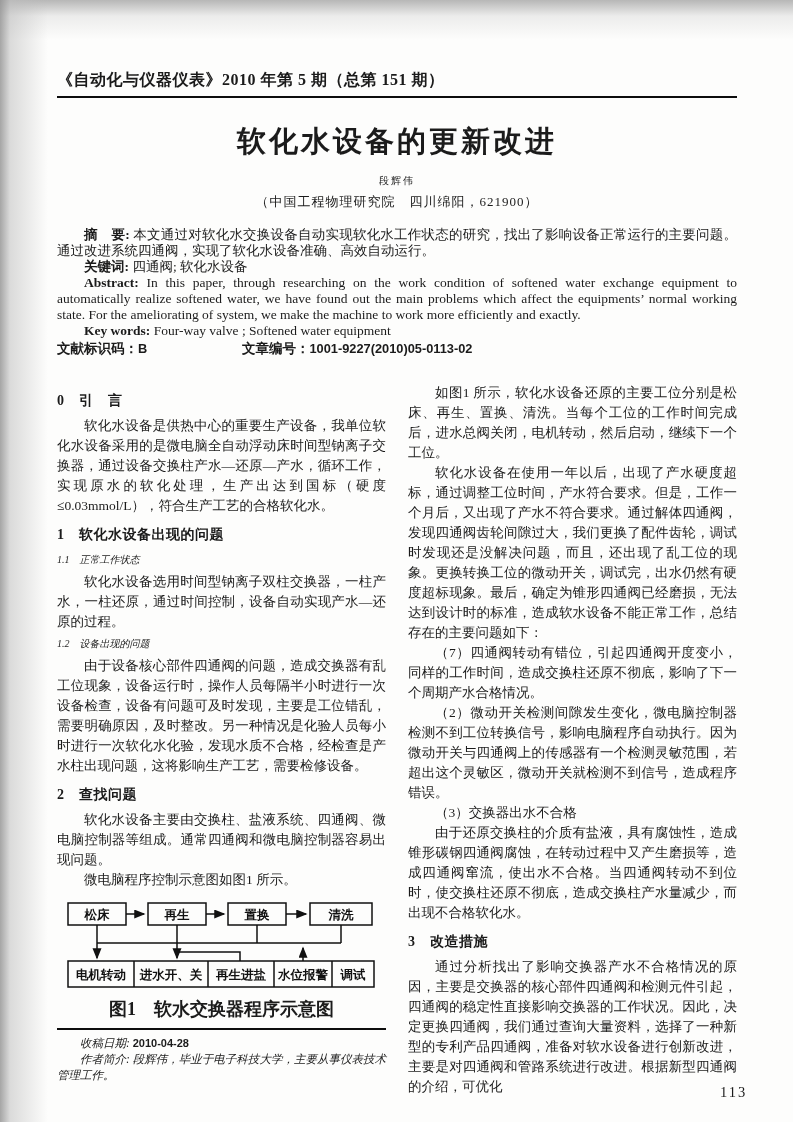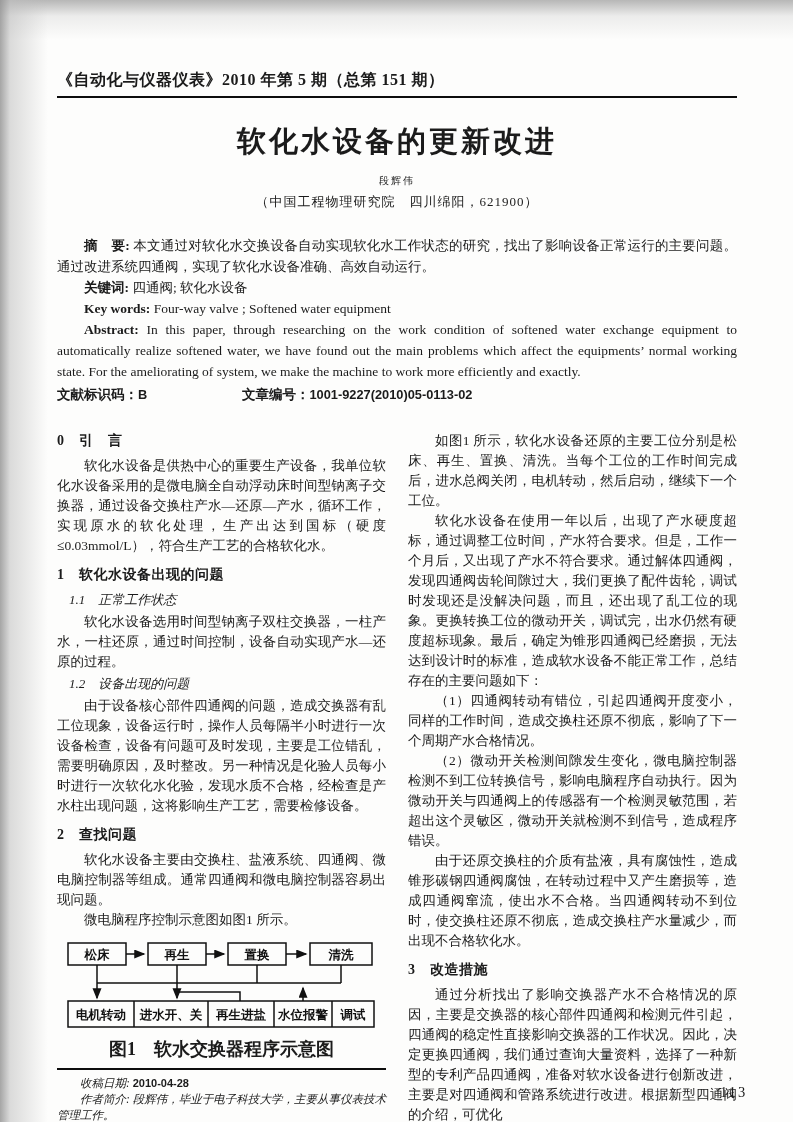--- a/index.html
+++ b/index.html
@@ -33,21 +33,21 @@
   .title-block { text-align: center; margin-top: 24px; }
   .article-title {
     font-size: 29px;
     font-weight: bold;
     letter-spacing: 3px;
     margin: 0;
   }
   .author { font-size: 10px; margin-top: 12px; letter-spacing: 2px; }
   .affiliation { font-size: 13px; margin-top: 5px; letter-spacing: 1px; }
   
-  .abstract-block { margin-top: 24px; font-size: 13.5px; line-height: 21px; text-align: justify; }
+  .abstract-block { margin-top: 16px; font-size: 13.5px; line-height: 16px; text-align: justify; }
   .abstract-block p { margin: 0; text-indent: 2em; }
   .abstract-block b { font-weight: bold; }
   .meta-line {
     display: flex;
     margin-top: 2px;
     text-indent: 0;
     font-size: 13.5px;
   }
   .meta-line .seg1 { width: 225px; padding-left: 2em; box-sizing: border-box; }
   .meta-line .seg2 { width: 185px; }
@@ -60,25 +60,25 @@
   }
   .col { width: 329px; font-size: 13.5px; line-height: 20px; text-align: justify; }
   .col p { margin: 0; text-indent: 2em; }
   .sec-heading {
     font-weight: bold;
     font-size: 14px;
     margin: 9px 0 5px 0;
     text-indent: 0;
     letter-spacing: .5px;
   }
-  .sec-heading:first-child { margin-top: 0; }
+  .sec-heading:first-child { margin-top: 8px; }
   .sub-heading {
     font-style: italic;
-    font-size: 13px;
-    margin: 2px 12px;
+    font-size: 10px;
+    margin: 2px 0;
     text-indent: 0;
   }
   
   .figure-wrap { margin-top: 10px; text-align: center; }
   .figure-wrap svg { display: block; margin: 0 auto; }
   .fig-caption { font-weight: bold; font-size: 18px; margin-top: 4px; }
   .fig-label { font-size: 12.5px; font-weight: 600; }
   
   .footnote {
     border-top: 2.5px solid #0d0d0d;
@@ -106,22 +106,22 @@
 
   <div class="title-block">
     <h1 class="article-title">软化水设备的更新改进</h1>
     <div class="author">段辉伟</div>
     <div class="affiliation">（中国工程物理研究院　四川绵阳，621900）</div>
   </div>
 
   <div class="abstract-block">
     <p><b>摘　要:</b> <span>本文通过对软化水交换设备自动实现软化水工作状态的研究，找出了影响设备正常运行的主要问题。通过改进系统四通阀，实现了软化水设备准确、高效自动运行。</span></p>
     <p><b>关键词:</b> <span>四通阀; 软化水设备</span></p>
+    <p><b>Abstract:</b> <span>In this paper, through researching on the work condition of softened water exchange equipment to automatically realize softened water, we have found out the main problems which affect the equipments’ normal working state. For the ameliorating of system, we make the machine to work more efficiently and exactly.</span></p>
     <p><b>Key words:</b> <span>Four-way valve ; Softened water equipment</span></p>
-    <p><b>Abstract:</b> <span>In this paper, through researching on the work condition of softened water exchange equipment to automatically realize softened water, we have found out the main problems which affect the equipments’ normal working state. For the ameliorating of system, we make the machine to work more efficiently and exactly.</span></p>
     <div class="meta-line">
       <span class="seg2"><b>文献标识码：</b><span class="meta-val">B</span></span>
       <span class="seg3"><b>文章编号：</b><span class="meta-val">1001-9227(2010)05-0113-02</span></span>
     </div>
   </div>
 
   <div class="columns">
 
     <div class="col">
       <div class="sec-heading">0　引　言</div>
@@ -184,22 +184,23 @@
 
       <div class="footnote">
         <p><span>收稿日期:</span> <span class="mono">2010-04-28</span></p>
         <p><span>作者简介:</span> <span>段辉伟，毕业于电子科技大学，主要从事仪表技术管理工作。</span></p>
       </div>
     </div>
 
     <div class="col">
       <p>如图1 所示，软化水设备还原的主要工位分别是松床、再生、置换、清洗。当每个工位的工作时间完成后，进水总阀关闭，电机转动，然后启动，继续下一个工位。</p>
       <p>软化水设备在使用一年以后，出现了产水硬度超标，通过调整工位时间，产水符合要求。但是，工作一个月后，又出现了产水不符合要求。通过解体四通阀，发现四通阀齿轮间隙过大，我们更换了配件齿轮，调试时发现还是没解决问题，而且，还出现了乱工位的现象。更换转换工位的微动开关，调试完，出水仍然有硬度超标现象。最后，确定为锥形四通阀已经磨损，无法达到设计时的标准，造成软水设备不能正常工作，总结存在的主要问题如下：</p>
-      <p>（1）四通阀转动有错位，引起四通阀开度变小，同样的工作时间，造成交换柱还原不彻底，影响了下一个周期产水合格情况。</p>
+      <p>（7）四通阀转动有错位，引起四通阀开度变小，同样的工作时间，造成交换柱还原不彻底，影响了下一个周期产水合格情况。</p>
       <p>（2）微动开关检测间隙发生变化，微电脑控制器检测不到工位转换信号，影响电脑程序自动执行。因为微动开关与四通阀上的传感器有一个检测灵敏范围，若超出这个灵敏区，微动开关就检测不到信号，造成程序错误。</p>
+      <p>（3）交换器出水不合格</p>
       <p>由于还原交换柱的介质有盐液，具有腐蚀性，造成锥形碳钢四通阀腐蚀，在转动过程中又产生磨损等，造成四通阀窜流，使出水不合格。当四通阀转动不到位时，使交换柱还原不彻底，造成交换柱产水量减少，而出现不合格软化水。</p>
       <div class="sec-heading">3　改造措施</div>
       <p>通过分析找出了影响交换器产水不合格情况的原因，主要是交换器的核心部件四通阀和检测元件引起，四通阀的稳定性直接影响交换器的工作状况。因此，决定更换四通阀，我们通过查询大量资料，选择了一种新型的专利产品四通阀，准备对软水设备进行创新改进，主要是对四通阀和管路系统进行改进。根据新型四通阀的介绍，可优化</p>
 
     </div>
 
   </div>
 </div>
 
 <div class="page-number">113</div>

